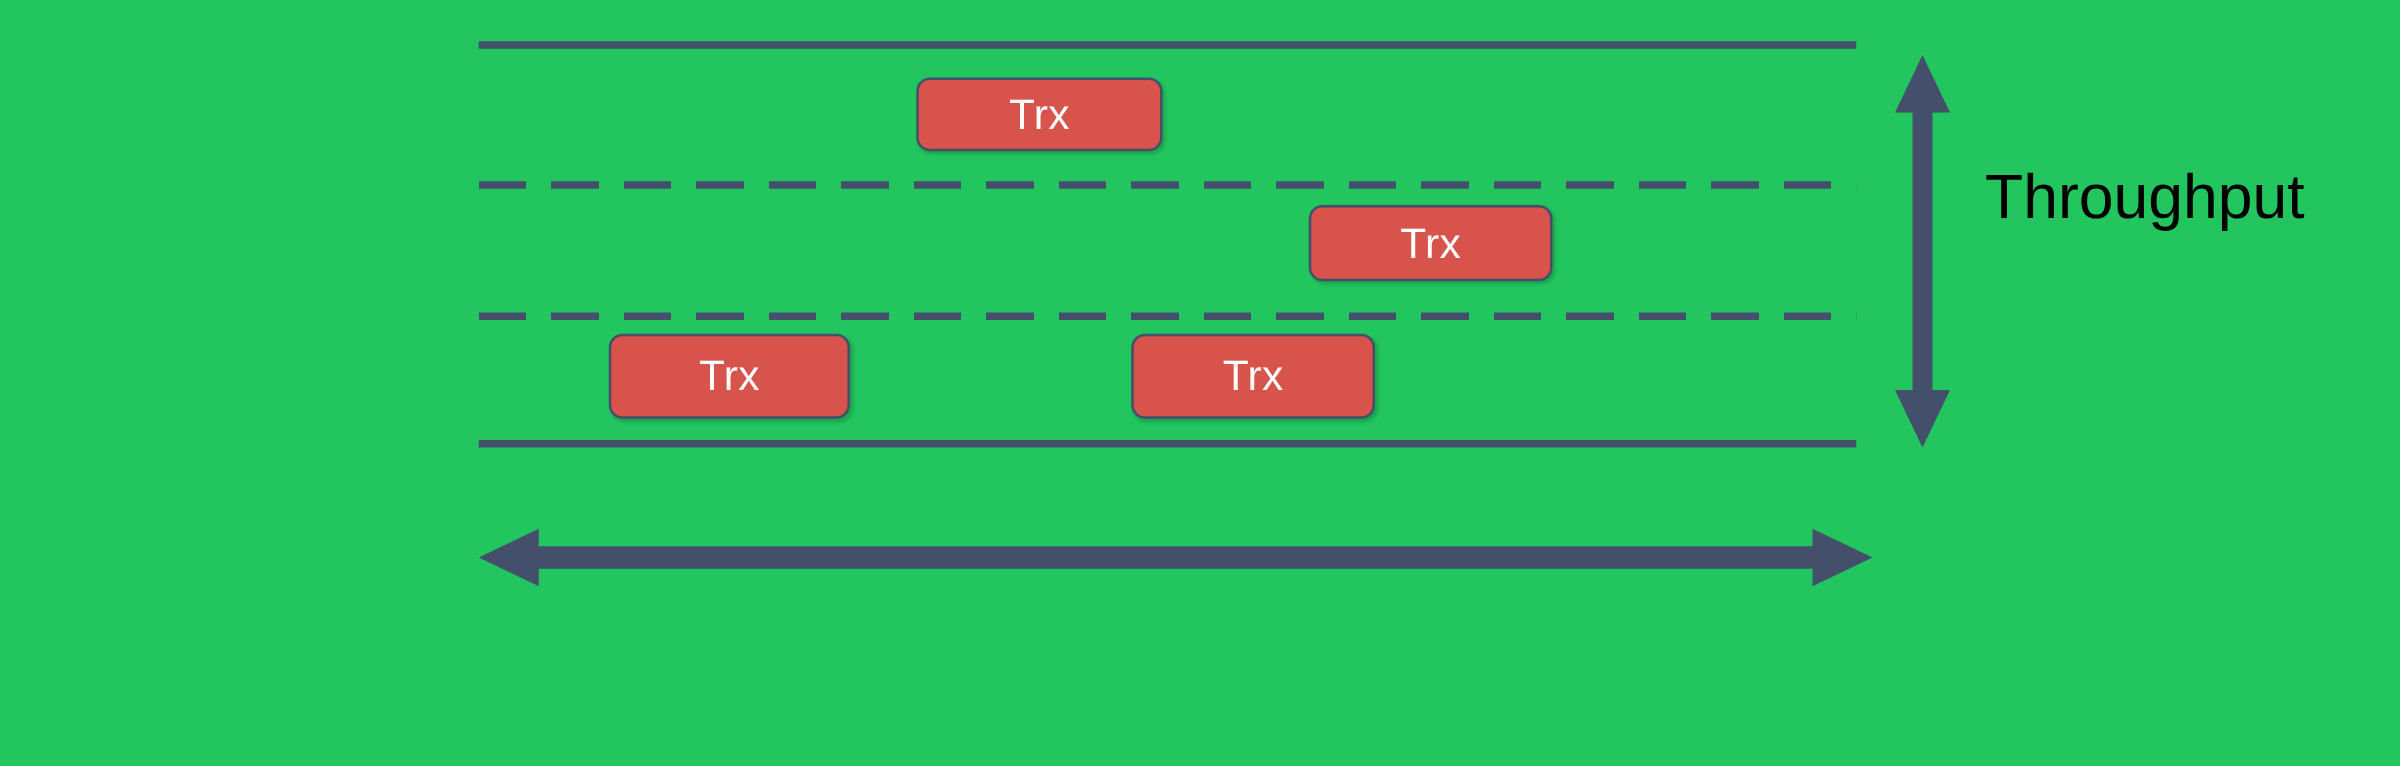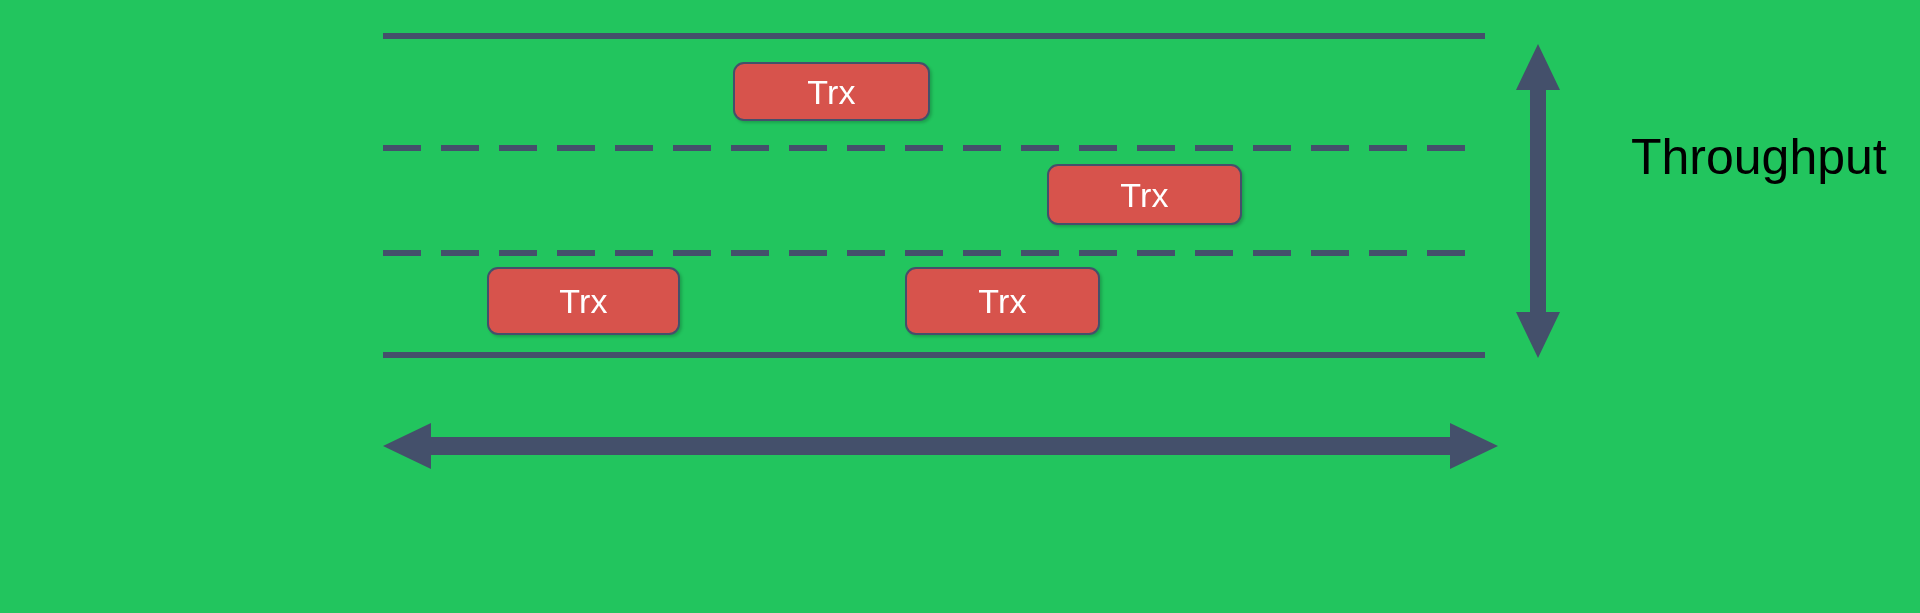--- a/index.html
+++ b/index.html
@@ -79,21 +79,20 @@
 
   
   #label-throughput {
     position: absolute;
     left: 1588px;
     top: 128px;
     font-size: 50px;
     color: #000000;
     white-space: nowrap;
     font-family: "Liberation Sans", sans-serif;
-    margin-left: 43px;
   }
   #label-time-to-finality {
     position: absolute;
     left: 383px;
     top: 508px;
     width: 1115px;
     text-align: center;
     font-size: 50px;
     color: #000000;
     white-space: nowrap;

